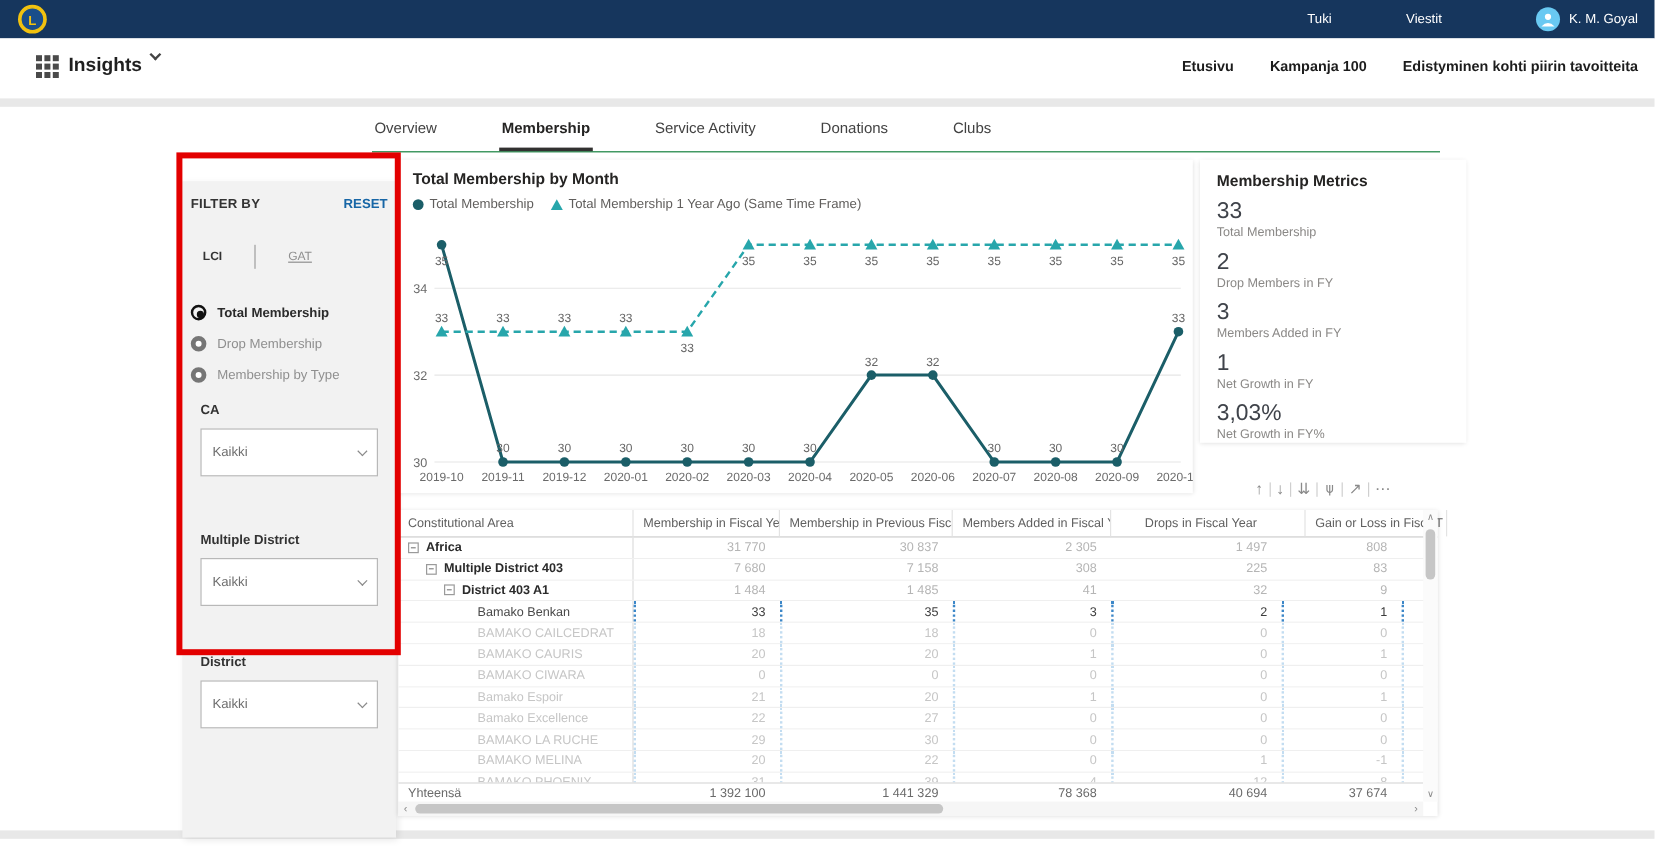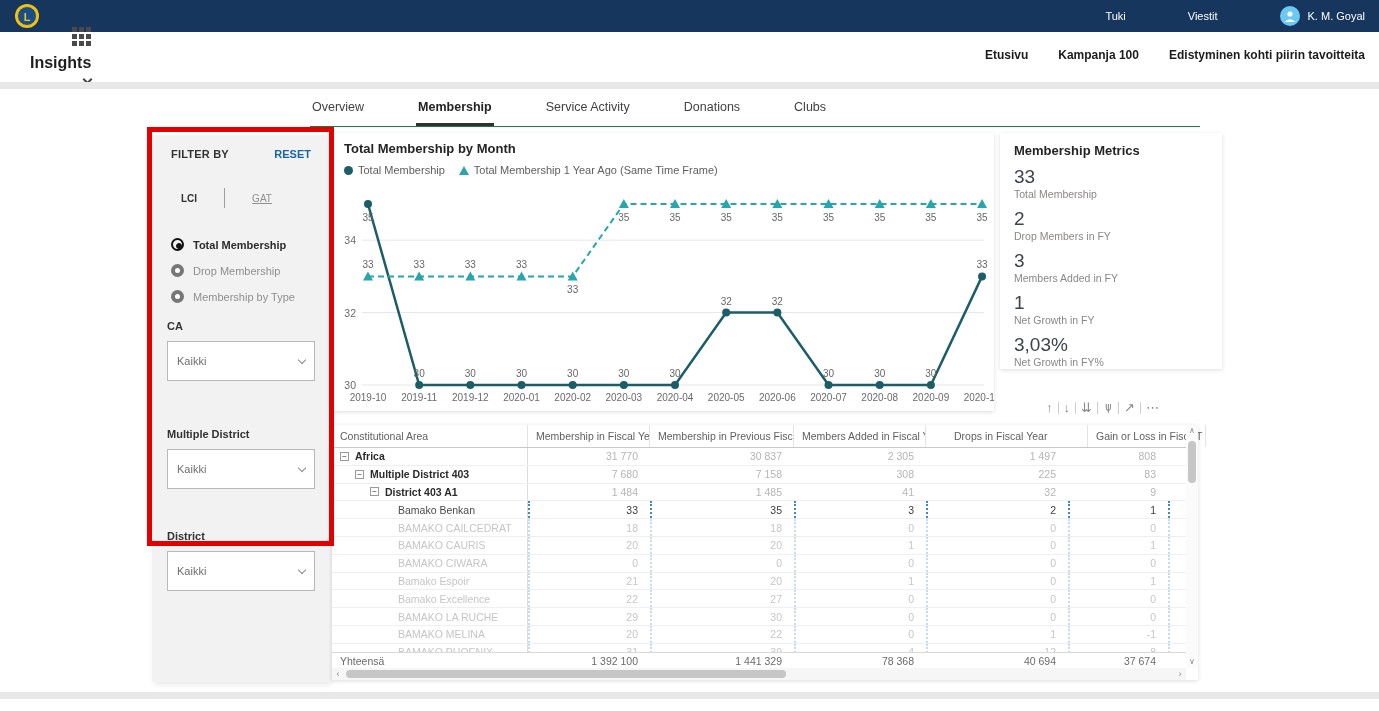--- a/index.html
+++ b/index.html
@@ -5,48 +5,48 @@
   html,body{margin:0;padding:0;background:#fff;}
   *{box-sizing:border-box;}
   .screen{position:relative;width:1379px;height:711px;background:#fff;overflow:hidden;
           font-family:"Liberation Sans","DejaVu Sans",sans-serif;color:#252423;}
 
   
   .topbar{position:absolute;left:0;top:0;width:1379px;height:32px;background:#16365d;
           display:flex;align-items:center;justify-content:space-between;padding:0 14px;}
   .topbar-right{display:flex;align-items:center;gap:62px;}
   .toplink{color:#fff;font-size:11px;cursor:pointer;}
-  .userchip{display:flex;align-items:center;gap:8px;color:#fff;font-size:11px;cursor:pointer;}
+  .userchip{display:flex;align-items:center;gap:8px;color:#fff;font-size:11px;cursor:pointer;margin-left:16px;}
   .avatar{width:20px;height:20px;border-radius:50%;background:#69c9f2;display:inline-flex;
           align-items:center;justify-content:center;overflow:hidden;}
 
   
   .appbar{position:absolute;left:0;top:32px;width:1379px;height:46px;background:#fff;
           display:flex;align-items:center;justify-content:space-between;padding:0 10px 0 30px;}
-  .app-left{display:flex;align-items:flex-end;gap:8px;cursor:pointer;flex-direction:column;}
+  .app-left{display:flex;align-items:flex-start;gap:8px;cursor:pointer;}
   .waffle{display:grid;grid-template-columns:repeat(3,5px);grid-gap:2px;}
   .waffle i{width:5px;height:5px;background:#4a4a4a;display:block;}
   .app-name{font-size:16px;font-weight:bold;color:#1f1f1f;}
   .chev{width:7px;height:7px;border-right:2px solid #444;border-bottom:2px solid #444;
         transform:rotate(45deg);margin-top:-4px;}
   .app-right{display:flex;align-items:center;gap:30px;padding-right:4px;}
   .applink{font-size:12px;font-weight:bold;color:#1c1c1c;cursor:pointer;white-space:nowrap;}
 
   .strip{position:absolute;left:0;width:1379px;height:7px;background:#e8e8e8;}
   .strip-top{top:82px;} .strip-bottom{top:692px;}
 
   
   .tabsrow{position:absolute;left:310px;top:96px;width:890px;height:31px;display:flex;gap:50px;
            border-bottom:1px solid #15803d;}
   .tab{font-size:12.5px;color:#424242;padding:4px 2px 10px 2px;cursor:pointer;white-space:nowrap;}
   .tab.active{font-weight:bold;color:#252423;border-bottom:3px solid #323130;}
 
   
-  .filter-panel{position:absolute;left:152px;top:135px;width:178px;height:547px;background:#f2f2f2;
-                box-shadow:2px 2px 6px rgba(0,0,0,.10);padding:13px 19px;}
+  .filter-panel{position:absolute;left:152px;top:151px;width:178px;height:547px;background:#f2f2f2;
+                box-shadow:2px 2px 6px rgba(0,0,0,.10);padding:13px 7px;}
   .fp-head{display:flex;justify-content:space-between;align-items:center;}
   .fp-title{font-size:11px;font-weight:bold;color:#333;letter-spacing:.2px;}
   .reset{font-size:11px;font-weight:bold;color:#1766a6;cursor:pointer;}
   .fp-toggle{display:flex;align-items:center;margin-top:28px;padding-left:10px;}
   .toggle-item{font-size:10px;cursor:pointer;}
   .toggle-item.on{font-weight:bold;color:#333;}
   .toggle-item.off{color:#8f8f8f;text-decoration:underline;}
   .toggle-div{width:1px;height:20px;background:#9e9e9e;margin:0 27px;}
   .fp-radios{margin-top:30px;display:flex;flex-direction:column;gap:13px;}
   .radio-row{display:flex;align-items:center;gap:9px;cursor:pointer;}

